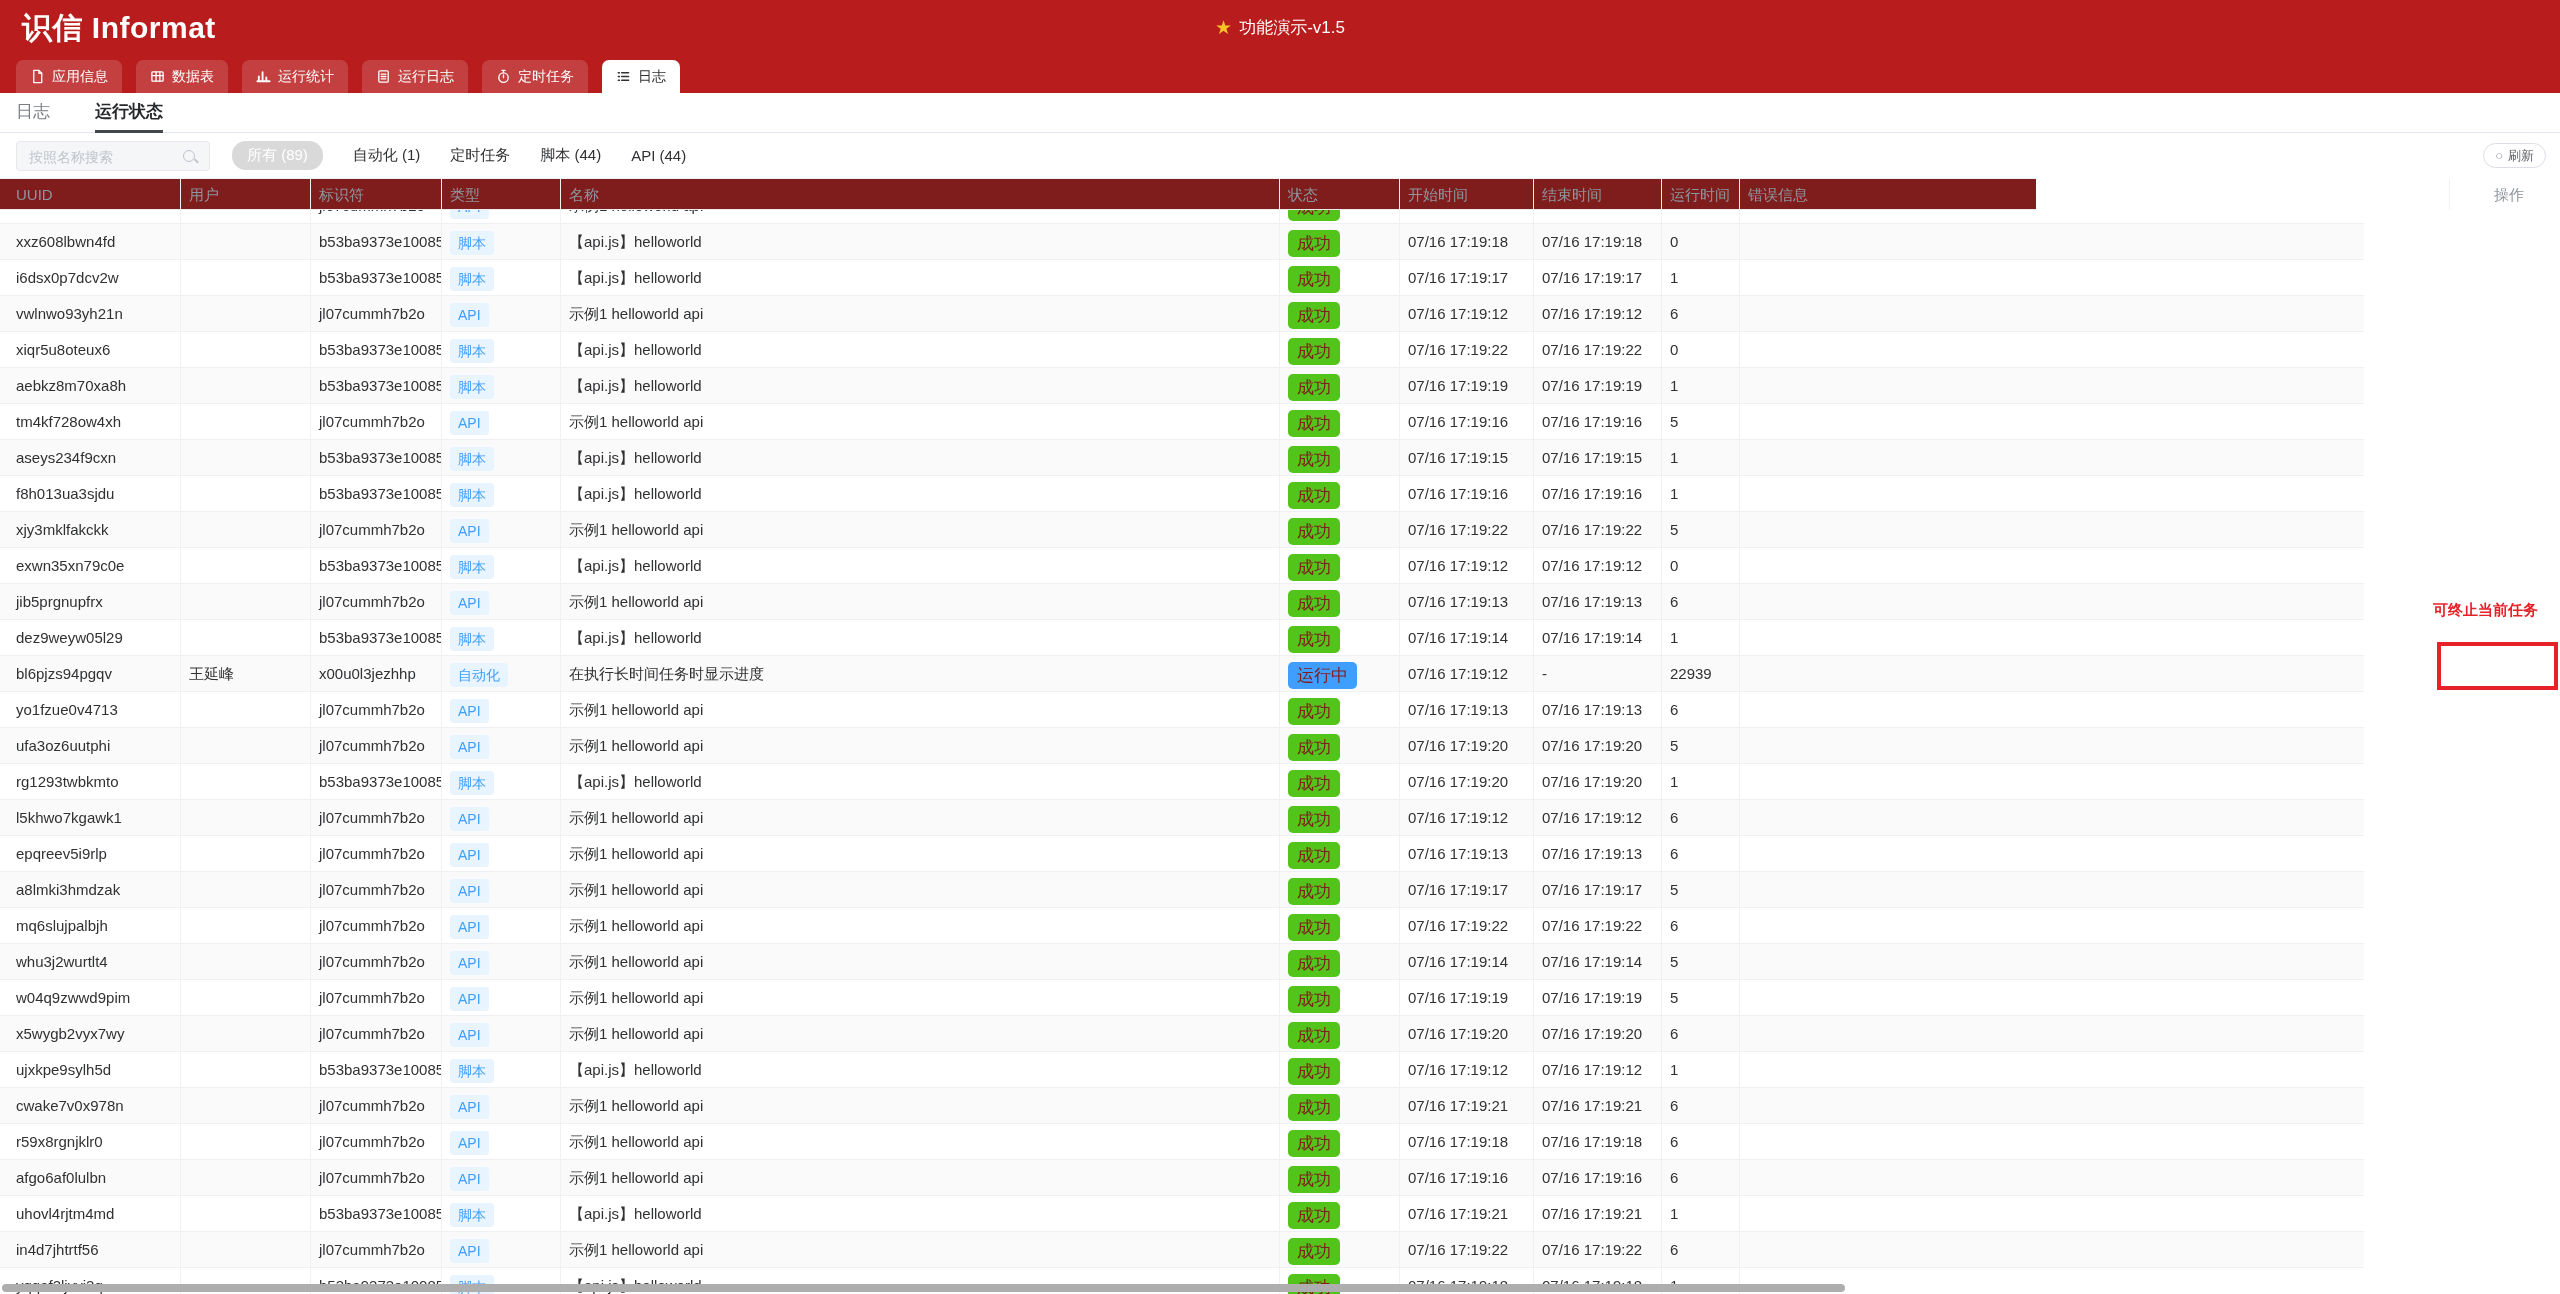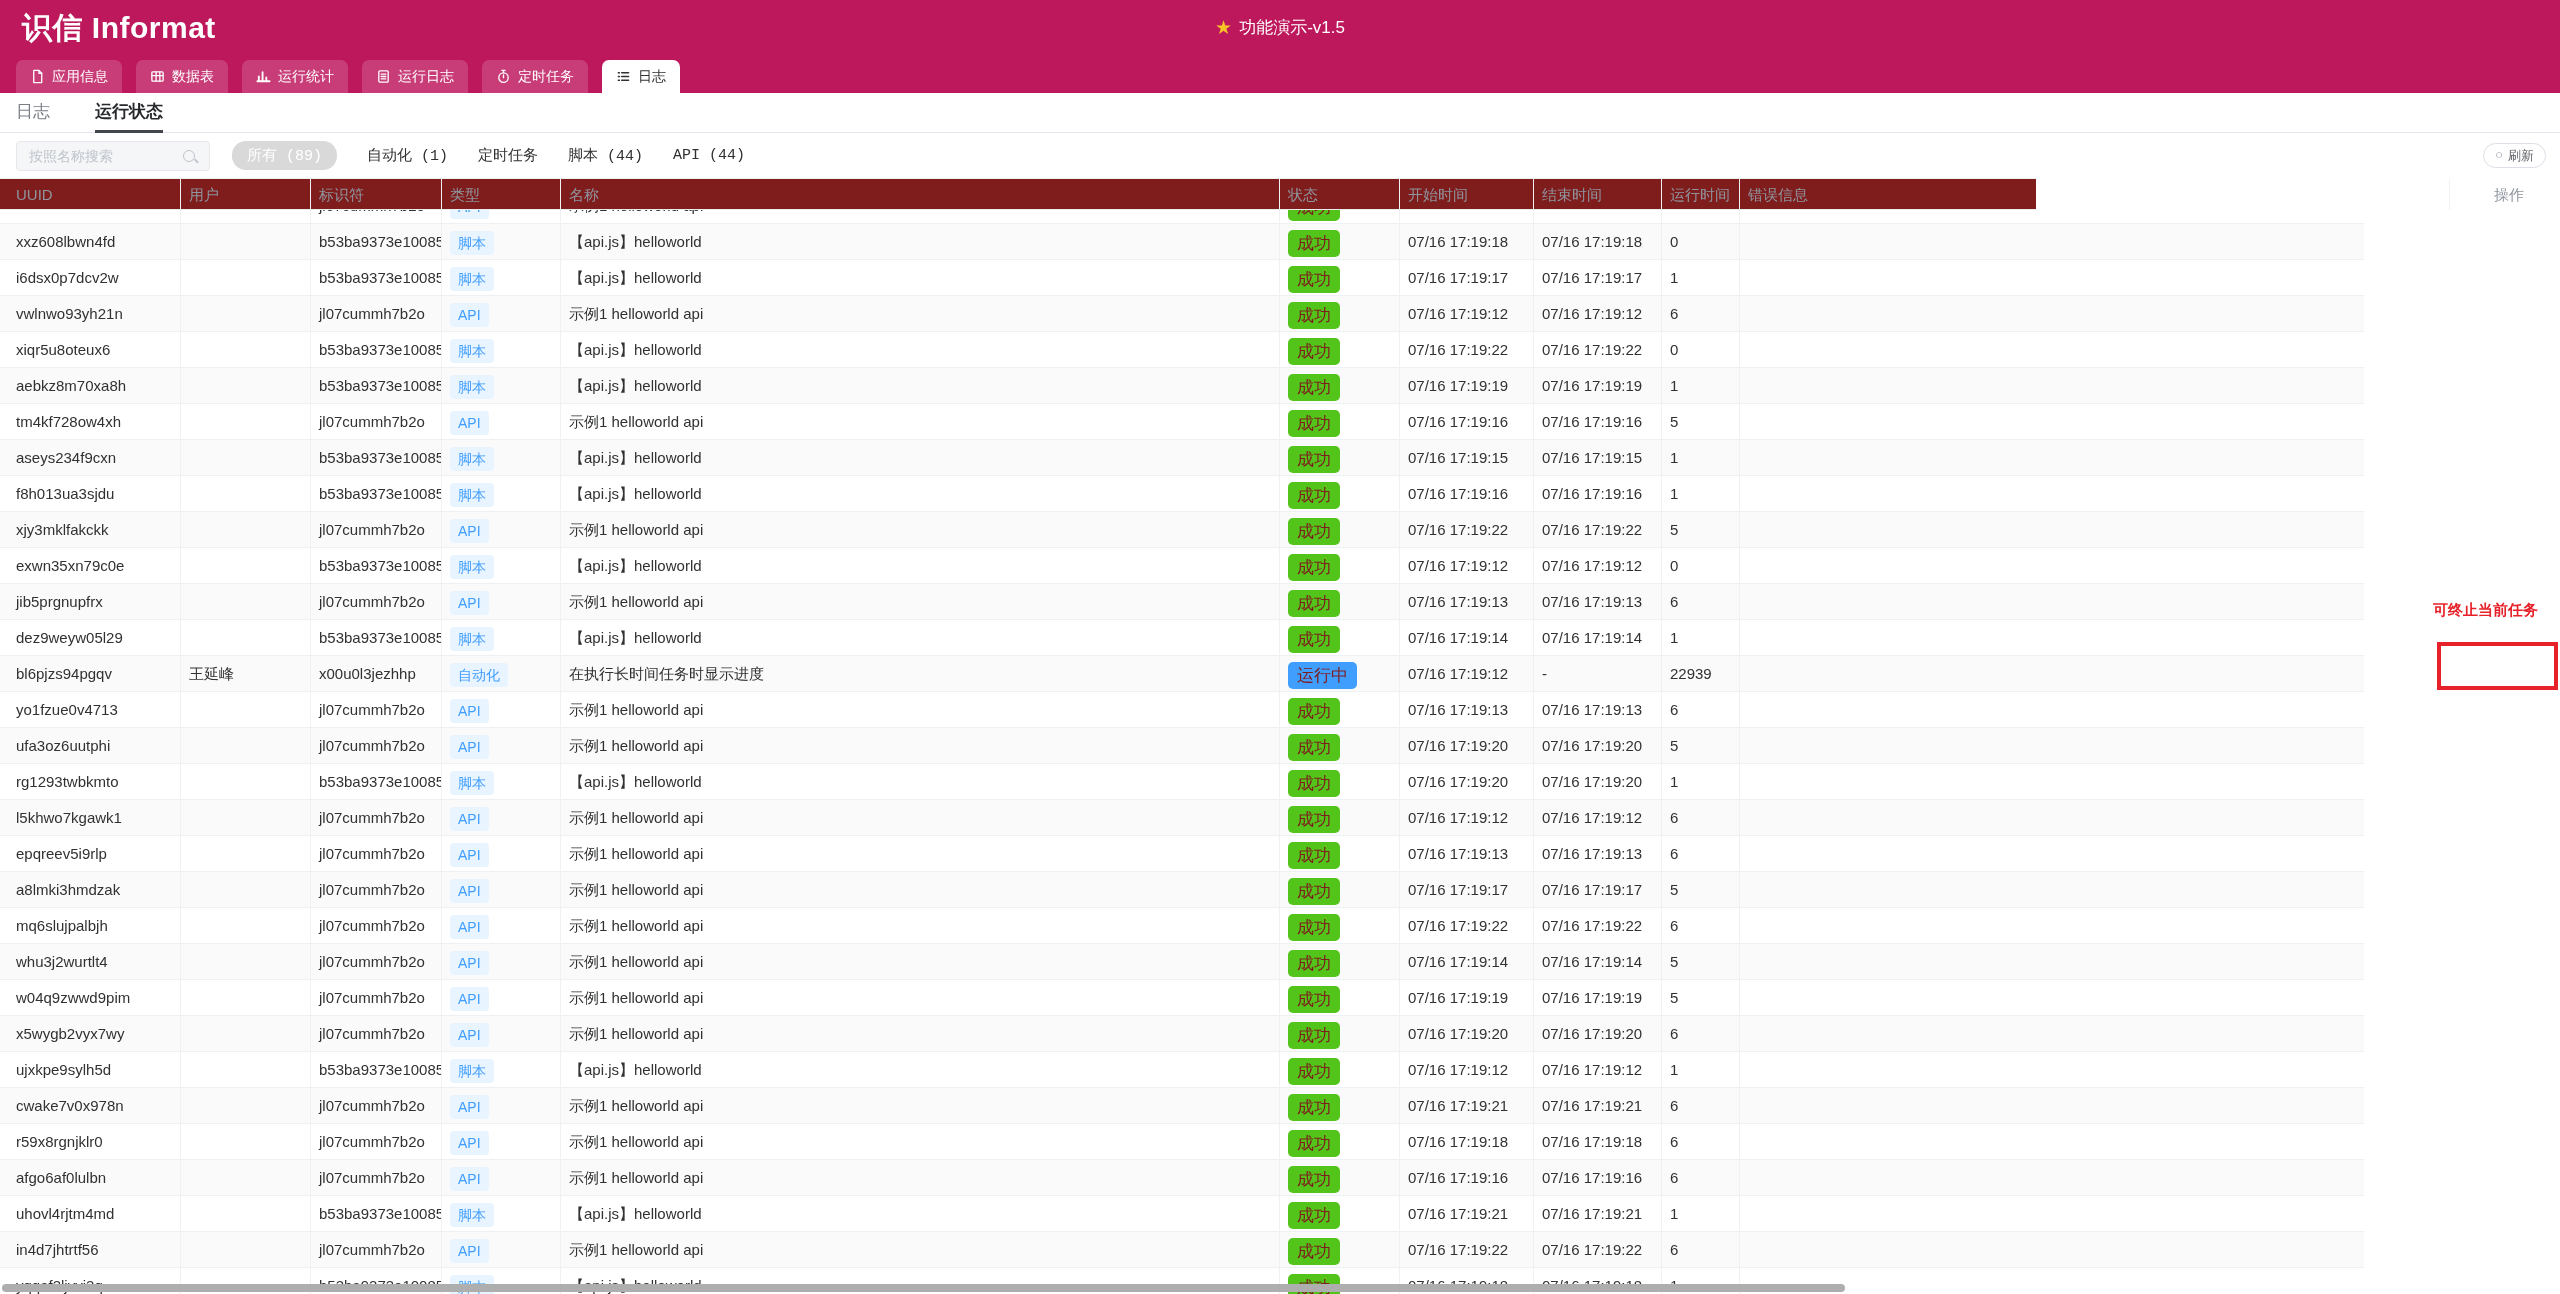--- a/index.html
+++ b/index.html
@@ -1,36 +1,36 @@
 <!DOCTYPE html>
 <html><head>
 <meta charset="utf-8">
 <style>
   html,body{margin:0;padding:0;background:#fff;}
   body{width:2560px;height:1294px;overflow:hidden;position:relative;
        font-family:"Liberation Sans","DejaVu Sans",sans-serif;color:#303133;}
 
   
-  .topbar{position:absolute;left:0;top:0;width:2560px;height:93px;background:#be185d;}
+  .topbar{position:absolute;left:0;top:0;width:2560px;height:93px;background:#b91c1c;}
   .logo{position:absolute;left:22px;top:8px;color:#fff;font-size:30px;font-weight:800;letter-spacing:.5px;}
   .version{position:absolute;left:50%;top:16px;transform:translateX(-50%);color:#fff;font-size:17px;display:flex;align-items:center;gap:7px;}
   .version .star{color:#f7c325;font-size:19px;line-height:1;}
   .tabs{position:absolute;left:16px;bottom:0;display:flex;gap:14px;}
   .tab{display:flex;align-items:center;gap:7px;height:33px;padding:0 14px;border-radius:7px 7px 0 0;
        background:rgba(255,255,255,.16);color:#fff;font-size:14px;cursor:pointer;white-space:nowrap;}
   .tab svg{width:15px;height:15px;}
   .tab.active{background:#fff;color:#303133;}
 
   
   .subnav{position:absolute;left:0;top:93px;width:2560px;height:40px;background:#fff;border-bottom:1px solid #e4e7ed;box-sizing:border-box;}
   .subnav-item{position:absolute;top:0;height:40px;line-height:38px;font-size:17px;color:#7a7f87;cursor:pointer;}
   .subnav-item.active{color:#26282c;font-weight:700;border-bottom:3px solid #44474d;box-sizing:border-box;}
 
   
-  .filterbar{position:absolute;left:0;top:133px;width:2560px;height:45px;background:#fff;display:flex;align-items:center;font-family:Liberation Mono, monospace;}
+  .filterbar{position:absolute;left:0;top:133px;width:2560px;height:45px;background:#fff;display:flex;align-items:center;}
   .searchbox{position:relative;margin-left:16px;width:194px;height:30px;background:#f5f6f7;border:1px solid #e6e8eb;border-radius:4px;box-sizing:border-box;}
   .searchbox input{position:absolute;left:10px;top:0;width:150px;height:28px;border:none;background:transparent;outline:none;font-size:14px;color:#303133;font-family:inherit;}
   .searchbox input::placeholder{color:#bfc4cc;}
   .mag{position:absolute;right:14px;top:8px;width:10px;height:10px;border:1.5px solid #bfc4cc;border-radius:50%;}
   .mag::after{content:"";position:absolute;width:5px;height:1.5px;background:#bfc4cc;transform:rotate(45deg);right:-5px;bottom:-1px;}
   .filters{display:flex;align-items:center;gap:30px;margin-left:22px;}
   .pill{font-size:15px;color:#303133;cursor:pointer;white-space:nowrap;}
   .pill.selected{background:#d9d9d9;color:#fff;border-radius:14px;padding:5px 15px;}
   .refresh-btn{margin-left:auto;margin-right:14px;height:25px;padding:0 11px;display:flex;align-items:center;gap:5px;
        background:#fff;border:1px solid #dcdfe6;border-radius:13px;font-size:13px;color:#606266;cursor:pointer;font-family:inherit;}

